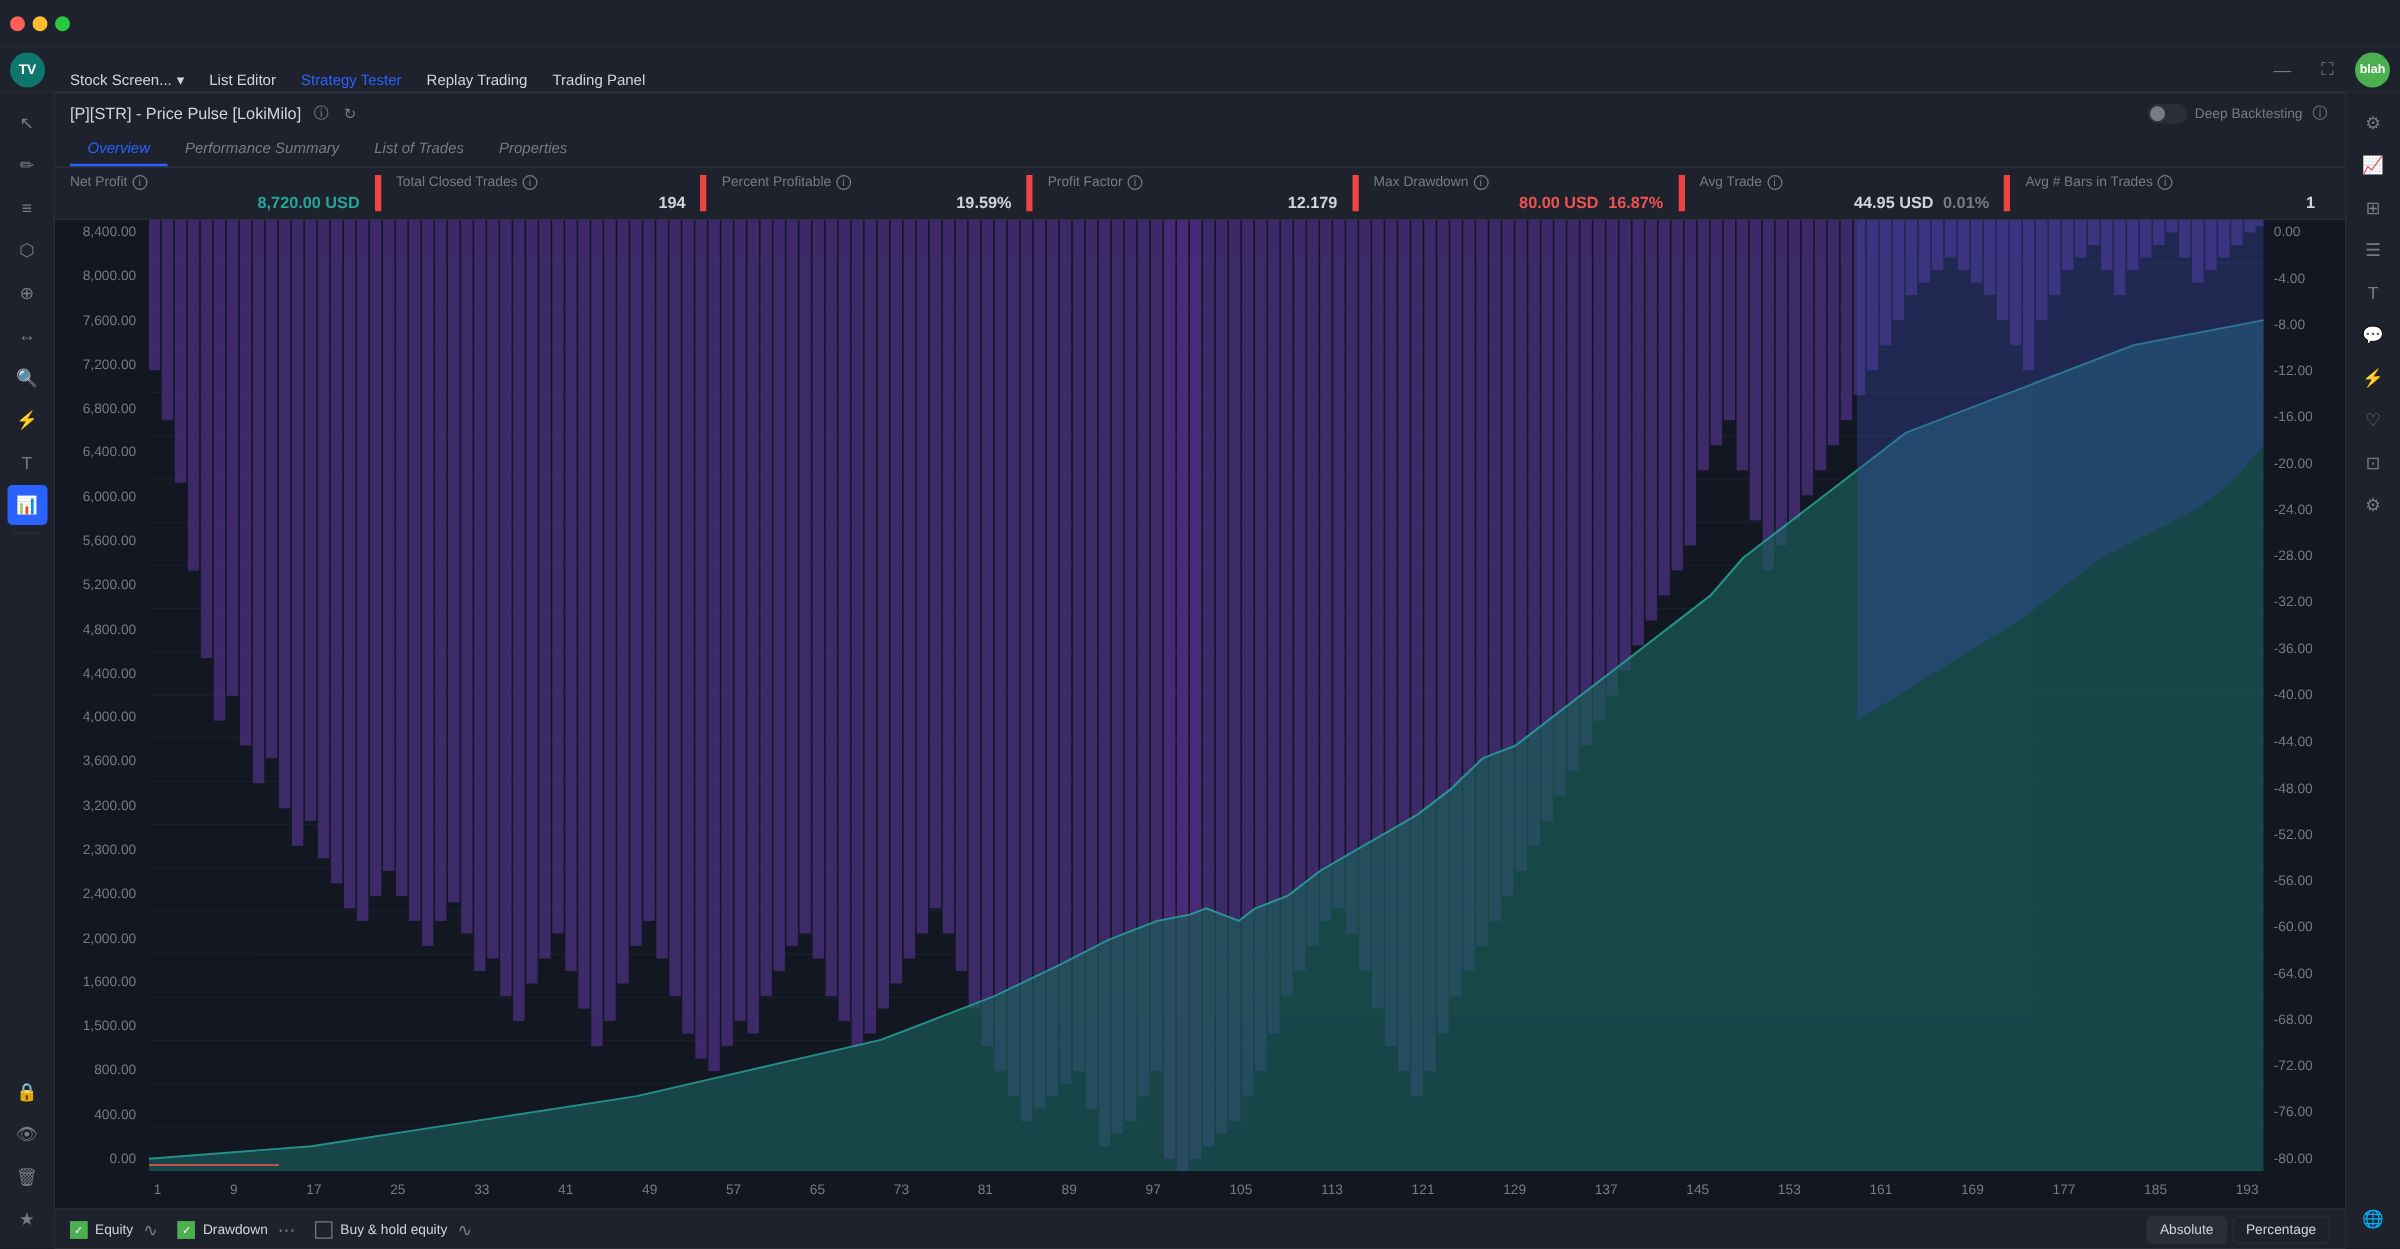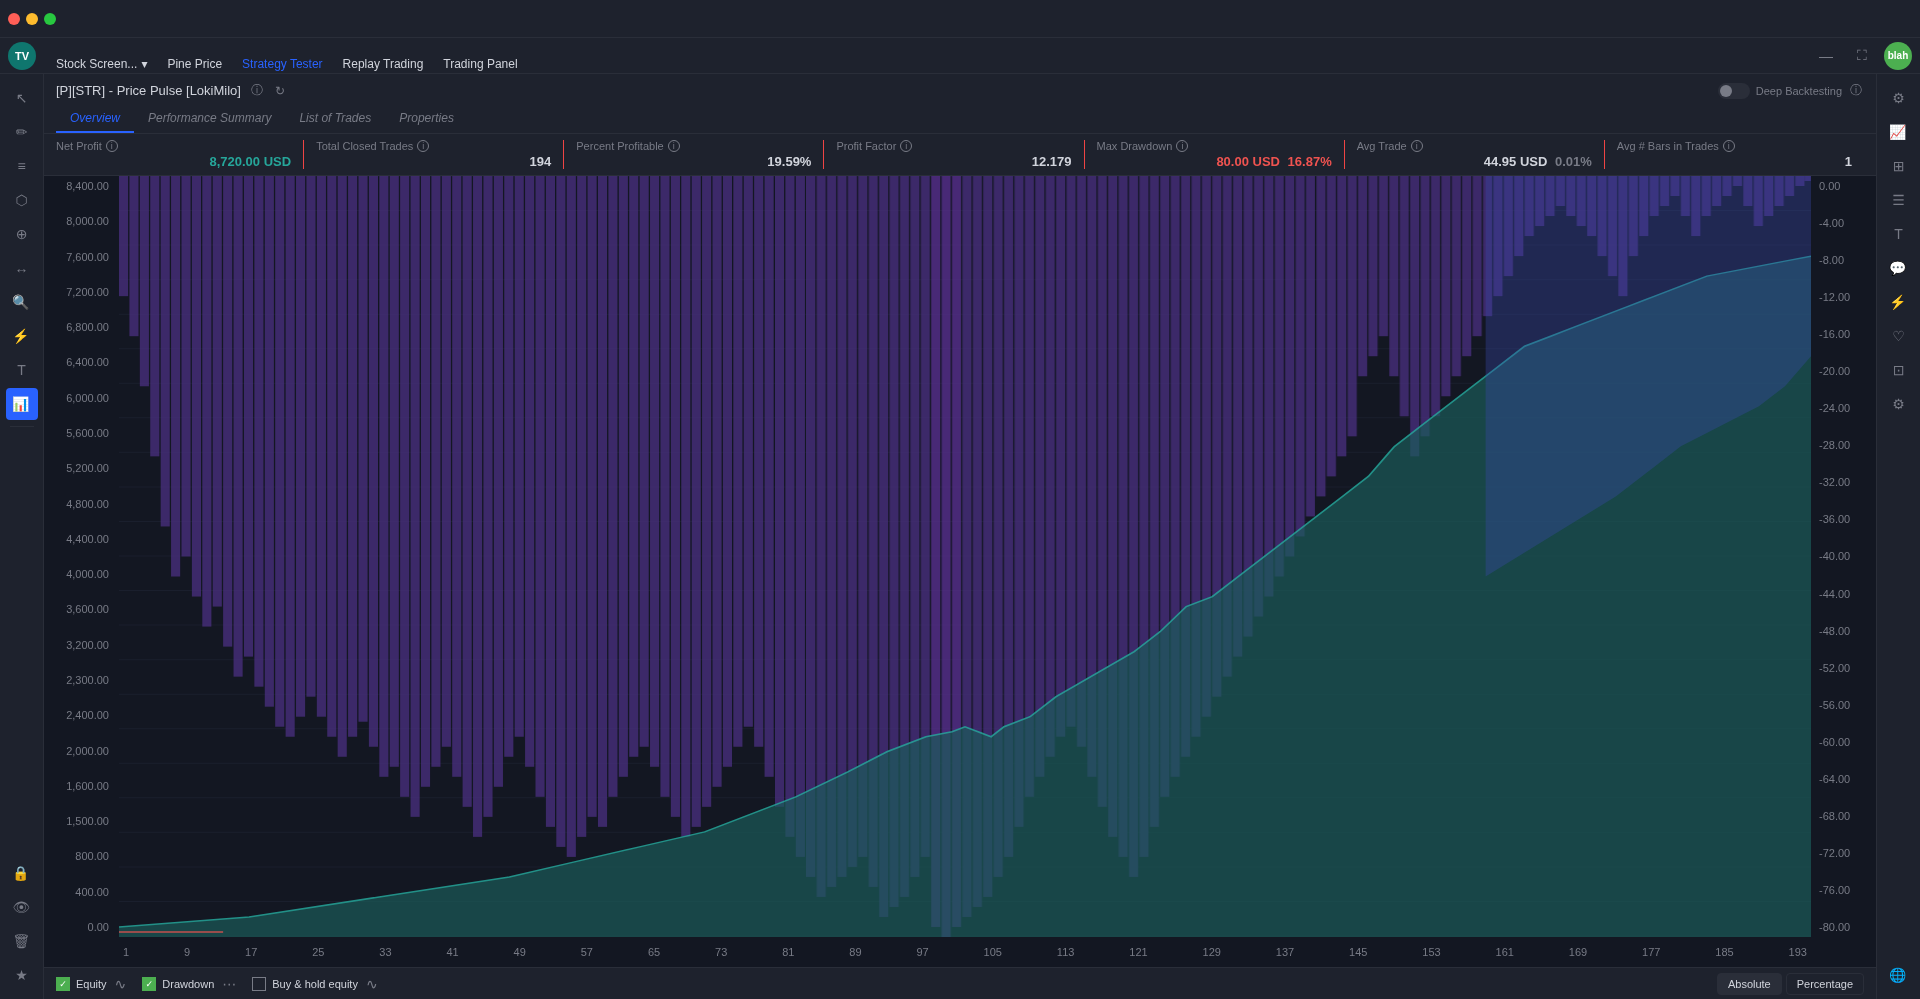--- a/index.html
+++ b/index.html
@@ -239,21 +239,21 @@
     
     .stats-bar {
       background: #1e222d;
       border-bottom: 1px solid #2a2e39;
       display: flex;
       padding: 6px 12px;
       gap: 0;
     }
     .stat-item {
       flex: 1;
-      border-right: 1px solid #ef4444;
+      border-right: 5px solid #ef4444;
       padding: 0 12px;
     }
     .stat-item:first-child { padding-left: 0; }
     .stat-item:last-child { border-right: none; }
     .stat-label {
       color: #787b86;
       font-size: 11px;
       margin-bottom: 2px;
       display: flex;
       align-items: center;
@@ -407,21 +407,21 @@
   </div>
 </div>
 
 <div class="topnav">
   <div class="brand-icon">TV</div>
   <button class="nav-btn">
     <span>Stock Screen...</span>
     <span>▾</span>
   </button>
   <button class="nav-btn">
-    <span>Pine Price</span>
+    <span>List Editor</span>
   </button>
   <button class="nav-btn active">
     <span>Strategy Tester</span>
   </button>
   <button class="nav-btn">
     <span>Replay Trading</span>
   </button>
   <button class="nav-btn">
     <span>Trading Panel</span>
   </button>

